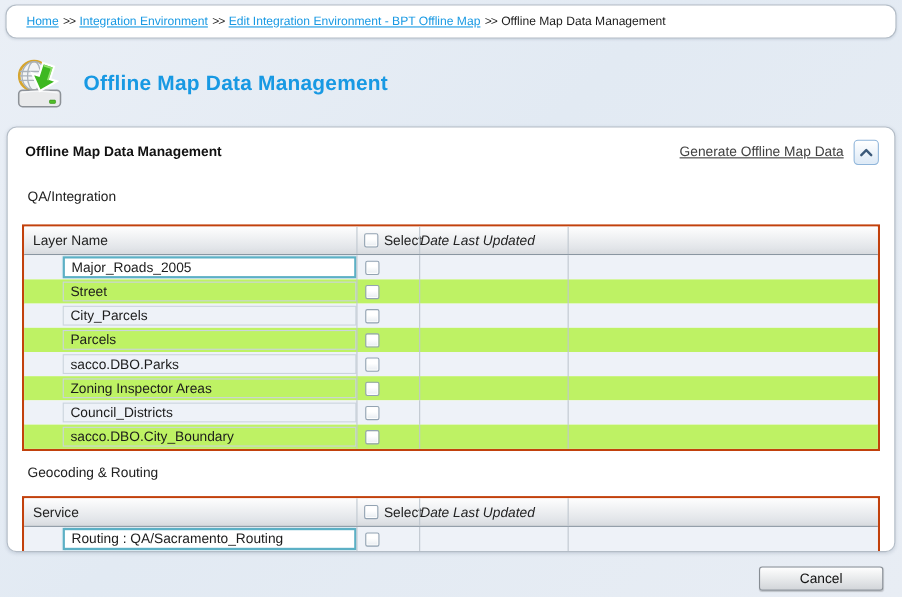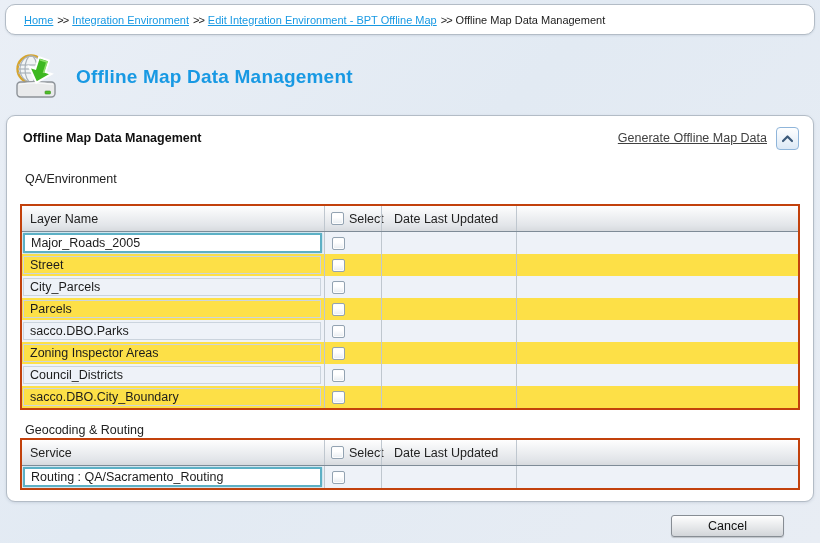--- a/index.html
+++ b/index.html
@@ -54,33 +54,33 @@
     background: linear-gradient(#ffffff, #dce9f6);
     display: flex; align-items: center; justify-content: center;
     cursor: pointer;
   }
 
   .section-heading { margin: 22px 0 0 18px; font-size: 12.5px; color: #222; line-height: 15px; }
   .section-heading.second { margin-top: 13px; }
 
   
   .grid { margin: 17px 13px 0 13px; border: 2px solid #c2410c; }
-  .grid.second { margin-top: 0; }
+  .grid.second { margin-top: 13px; }
   .grid-header {
     display: flex; height: 26px; align-items: center;
     background: linear-gradient(#fefefe, #e2e5e9 78%, #d7dade);
     border-bottom: 1px solid #7e8b97;
     font-size: 12.5px; color: #222;
   }
-  .grid-body .grid-row { display: flex; height: 22px; align-items: center; font-size: 12.5px; background: #fde047; }
+  .grid-body .grid-row { display: flex; height: 22px; align-items: center; font-size: 12.5px; background: #bef264; }
   .grid-body .grid-row:nth-child(odd) { background: #eef2f8; }
 
-  .col-name  { width: 302px; display: flex; align-items: center; height: 100%; }
+  .col-name  { width: 302px; display: flex; align-items: center; height: 100%; padding-left: 34px; }
   .col-select{ width: 57px;  display: flex; align-items: center; height: 100%; border-left: 1px solid #bfc7cf; }
-  .col-date  { width: 135px; display: flex; align-items: center; height: 100%; border-left: 1px solid #bfc7cf; padding-left: 12px; }
+  .col-date  { width: 135px; display: flex; align-items: center; height: 100%; border-left: 1px solid #bfc7cf; padding-left: 0; font-style: italic; }
   .col-rest  { flex: 1;      display: flex; align-items: center; height: 100%; border-left: 1px solid #bfc7cf; }
   .grid-header .col-name { padding-left: 8px; }
 
   .name-cell {
     width: 298px; height: 18px; margin-left: 1px;
     border: 1px solid #cbd4dd;
     display: flex; align-items: center; padding-left: 6px;
     background: transparent; cursor: default;
   }
   .grid-row.focused .name-cell {
@@ -95,21 +95,21 @@
     border: 1px solid #93a3b2; border-radius: 2px;
     background: linear-gradient(#ffffff 40%, #e7ecf1);
     box-shadow: inset 0 0 0 1px #fdfdfd;
     margin-left: 7px; cursor: pointer;
   }
   .grid-header .cb { margin-left: 6px; }
   .cb-label { margin-left: 5px; }
 
   
   .cancel-btn {
-    position: absolute; right: 36px; bottom: 6px;
+    position: absolute; right: 17px; bottom: 6px;
     width: 113px; height: 22px;
     border: 1px solid #878d94; border-radius: 3px;
     background: linear-gradient(#fefefe, #e6e8ea 55%, #d2d5d9);
     font-size: 12.5px; color: #111; font-family: "Liberation Sans", sans-serif;
     box-shadow: 0 1px 1px rgba(0,0,0,0.18);
     cursor: pointer;
   }
 </style>
 </head>
 <body>
@@ -157,21 +157,21 @@
     <span class="panel-actions">
       <a class="generate-link">Generate Offline Map Data</a>
       <span class="collapse-btn">
         <svg width="13" height="9" viewBox="0 0 13 9">
           <path d="M2 7 L6.5 2.5 L11 7" fill="none" stroke="#3c5a7a" stroke-width="2.2" stroke-linecap="round" stroke-linejoin="round"></path>
         </svg>
       </span>
     </span>
   </div>
 
-  <div class="section-heading">QA/Environment</div>
+  <div class="section-heading">QA/Integration</div>
 
   <div class="grid">
     <div class="grid-header">
       <div class="col-name">Layer Name</div>
       <div class="col-select">
         <span class="cb"></span>
         <span class="cb-label">Select</span>
       </div>
       <div class="col-date">Date Last Updated</div>
       <div class="col-rest"></div>

